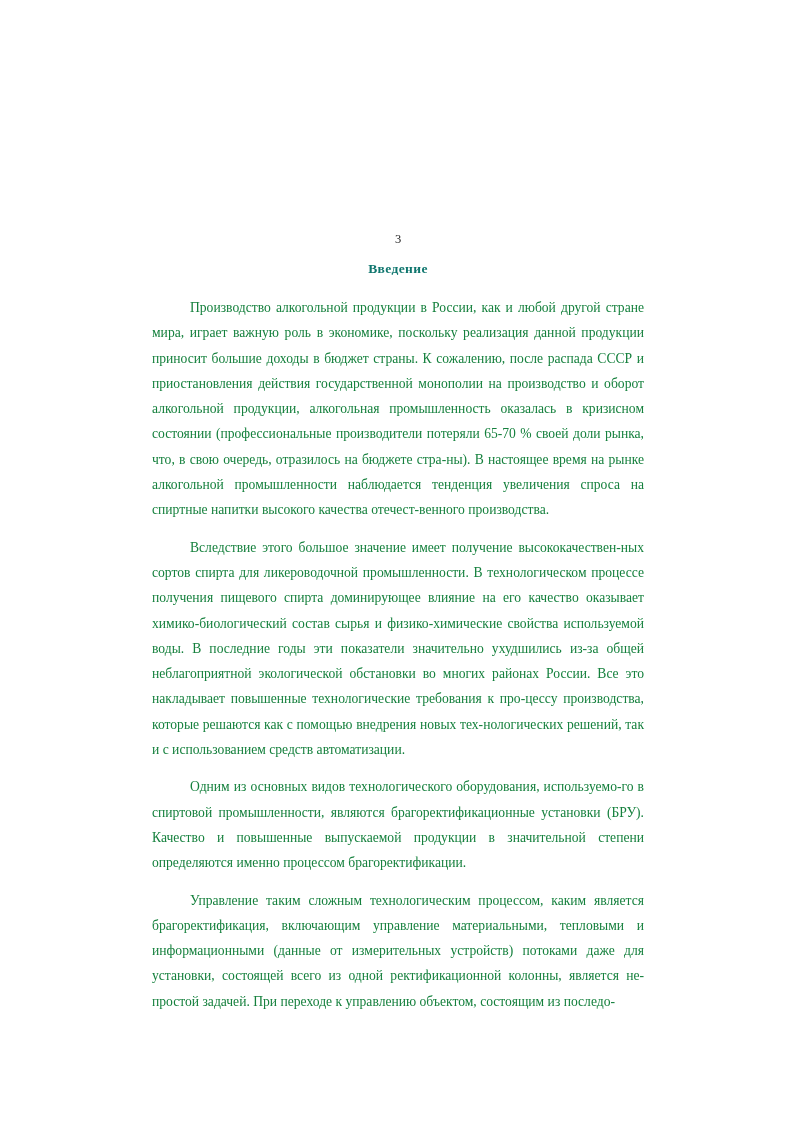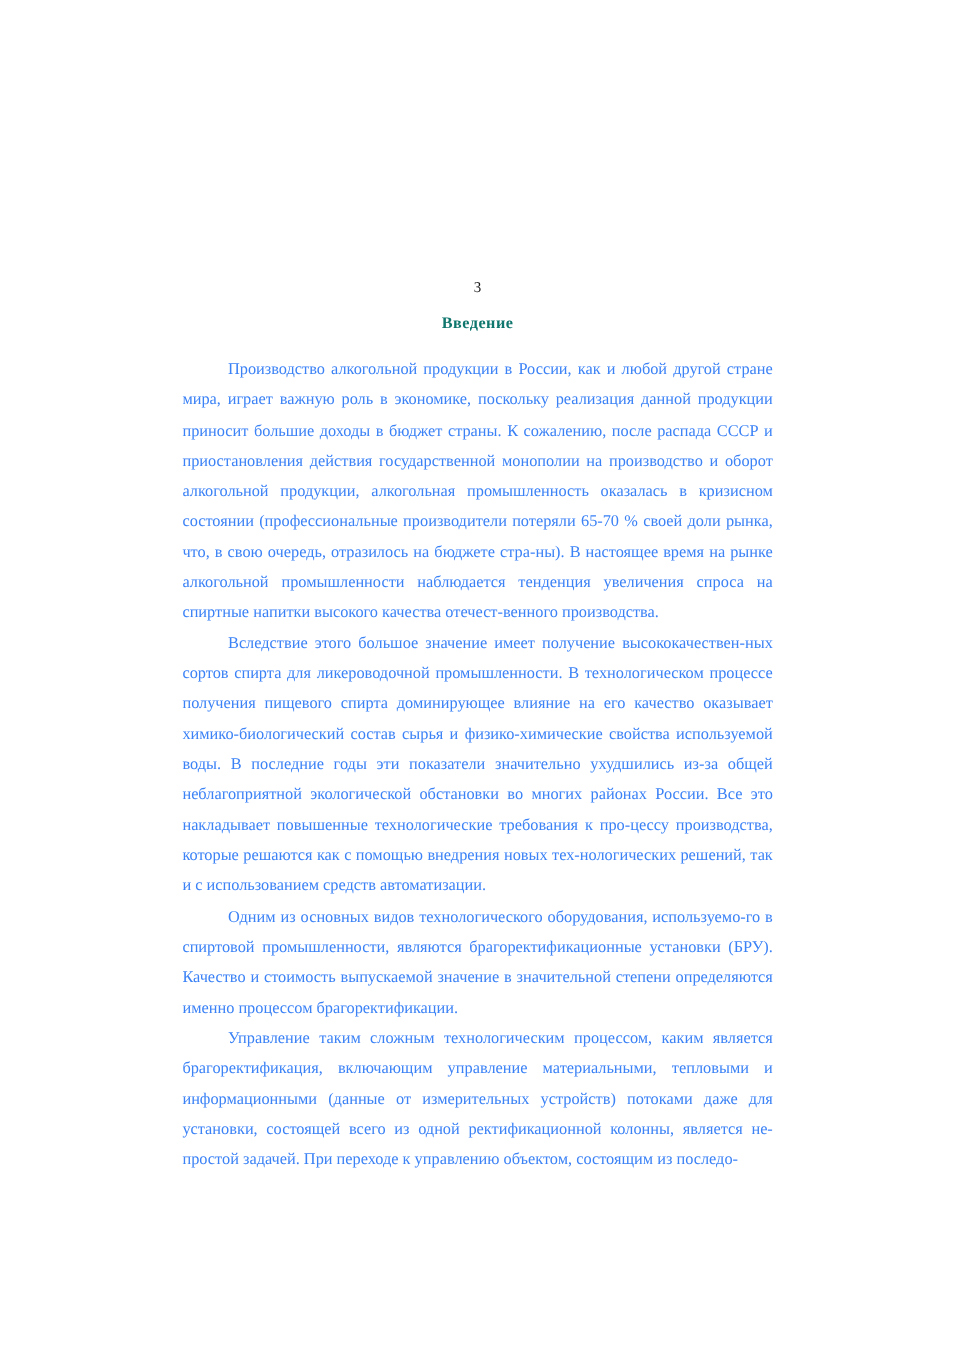--- a/index.html
+++ b/index.html
@@ -36,33 +36,33 @@
     letter-spacing: 0.4px;
     margin-bottom: 18px;
     color: #0f766e;
   }
   p.para {
     margin: 0 0 0.2px 0;
     text-indent: 38px;
     text-align: justify;
     font-size: 13.6px;
     line-height: 25.3px;
-    color: #3b82f6;
+    color: #15803d;
     -webkit-hyphens: manual;
     hyphens: manual;
   }
   p.para + p.para {
-    margin-top: 0px;
+    margin-top: 12px;
   }
 </style>
 </head>
 <body>
 
 <div class="page">
   <div class="content">
     <div class="page-number">3</div>
     <div class="doc-title">Введение</div>
     <p class="para">Производство алкогольной продукции в России, как и любой другой стране мира, играет важную роль в экономике, поскольку реализация данной продукции приносит большие доходы в бюджет страны. К сожалению, после распада СССР и приостановления действия государственной монополии на производство и оборот алкогольной продукции, алкогольная промышленность оказалась в кризисном состоянии (профессиональные производители потеряли 65-70 % своей доли рынка, что, в свою очередь, отразилось на бюджете стра-ны). В настоящее время на рынке алкогольной промышленности наблюдается тенденция увеличения спроса на спиртные напитки высокого качества отечест-венного производства.</p>
     <p class="para">Вследствие этого большое значение имеет получение высококачествен-ных сортов спирта для ликероводочной промышленности. В технологическом процессе получения пищевого спирта доминирующее влияние на его качество оказывает химико-биологический состав сырья и физико-химические свойства используемой воды. В последние годы эти показатели значительно ухудшились из-за общей неблагоприятной экологической обстановки во многих районах России. Все это накладывает повышенные технологические требования к про-цессу производства, которые решаются как с помощью внедрения новых тех-нологических решений, так и с использованием средств автоматизации.</p>
-    <p class="para">Одним из основных видов технологического оборудования, используемо-го в спиртовой промышленности, являются брагоректификационные установки (БРУ). Качество и стоимость выпускаемой значение в значительной степени определяются именно процессом брагоректификации.</p>
+    <p class="para">Одним из основных видов технологического оборудования, используемо-го в спиртовой промышленности, являются брагоректификационные установки (БРУ). Качество и повышенные выпускаемой продукции в значительной степени определяются именно процессом брагоректификации.</p>
     <p class="para">Управление таким сложным технологическим процессом, каким является брагоректификация, включающим управление материальными, тепловыми и информационными (данные от измерительных устройств) потоками даже для установки, состоящей всего из одной ректификационной колонны, является не-простой задачей. При переходе к управлению объектом, состоящим из последо-</p>
   </div>
 </div>
 
 </body></html>

